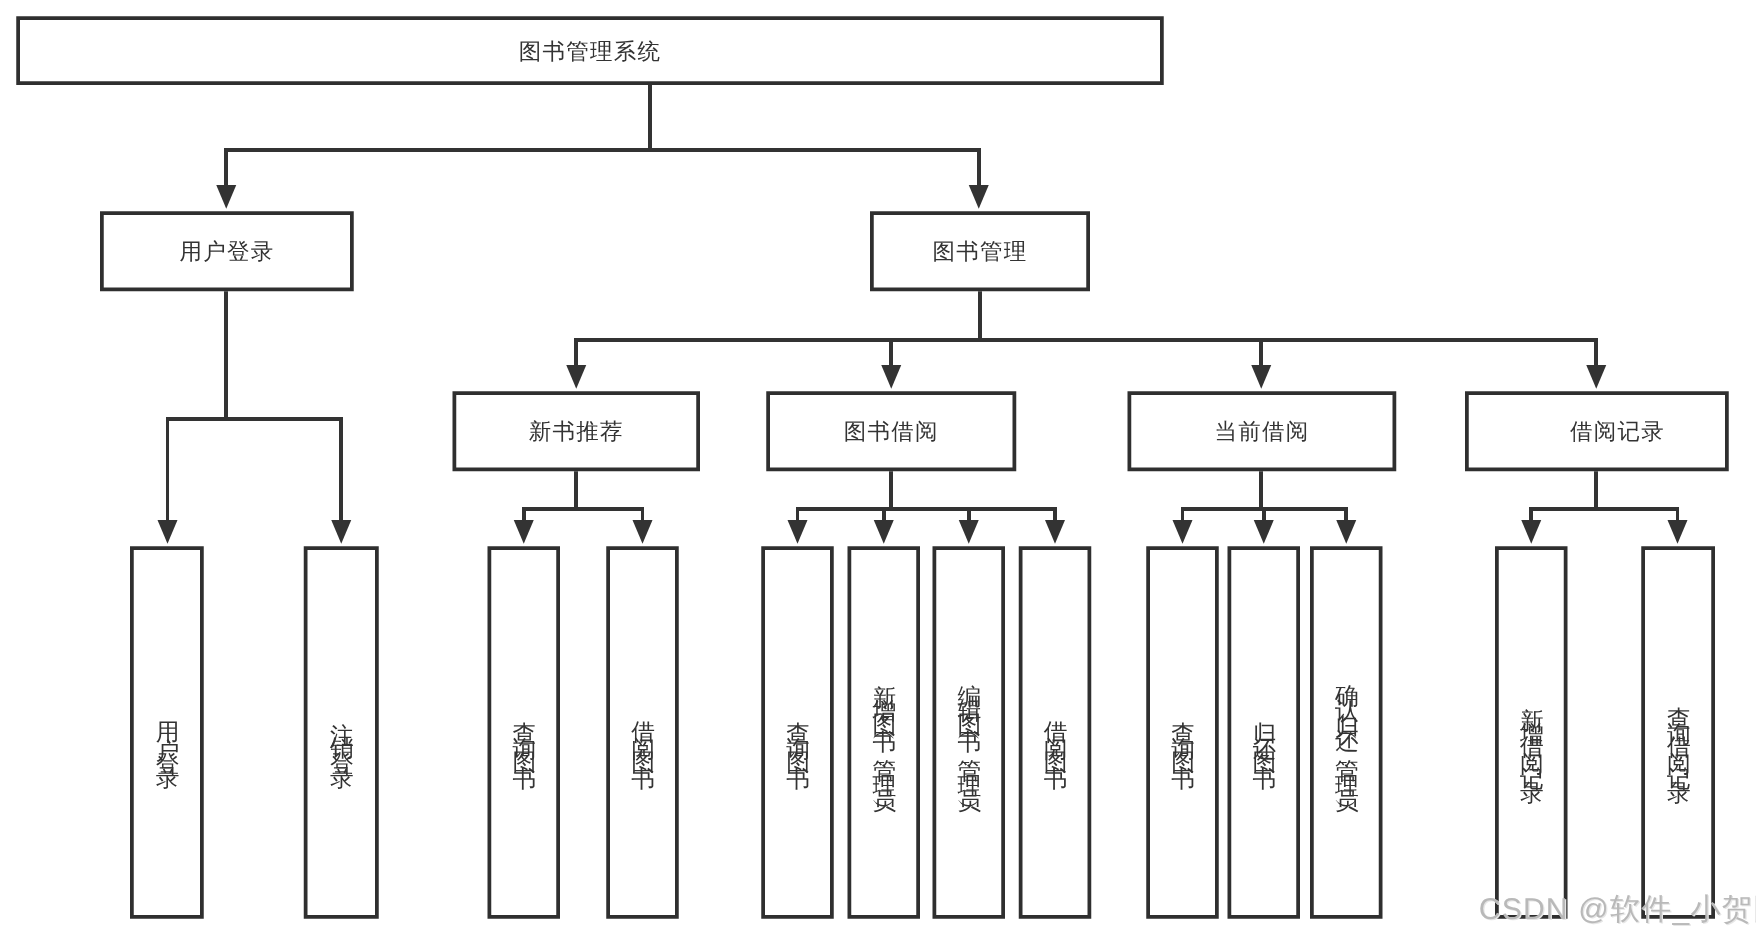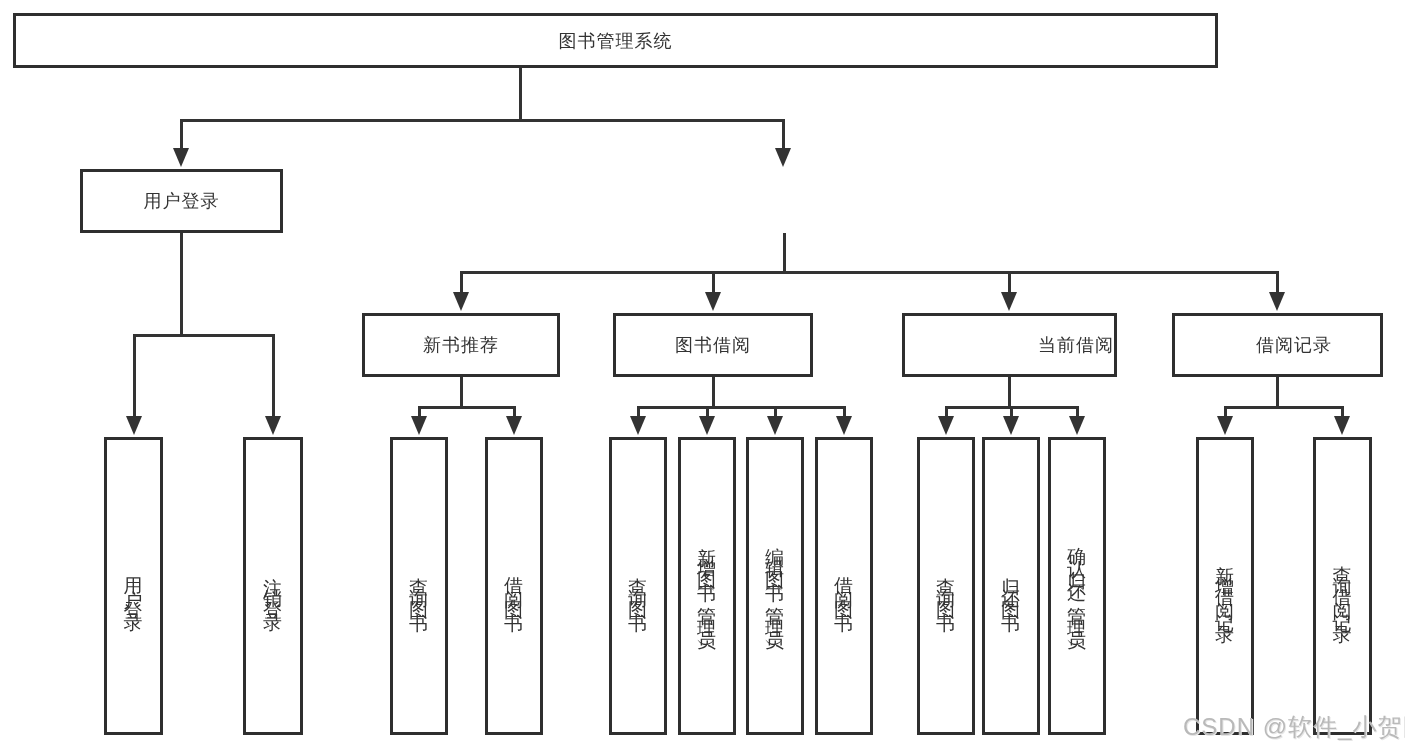--- a/index.html
+++ b/index.html
@@ -38,27 +38,27 @@
     white-space: nowrap;
   }
   .node.v .lbl {
     writing-mode: vertical-rl;
     text-orientation: mixed;
     font-size: 19px;
     letter-spacing: 12px;
     line-height: 1;
     white-space: nowrap;
   }
-  .root  { left: 13px;  top: 13px;  width: 1205px; height: 55px; }
+  .root  { left: 13px;  top: 13px;  width: 918px; height: 55px; }
   .l1a   { left: 80px;  top: 169px; width: 203px;  height: 64px; }
   .l1b   { left: 696px; top: 169px; width: 176px;  height: 64px; }
   .l2    { top: 313px; height: 64px; }
   .l2a   { left: 362px;  width: 198px; }
   .l2b   { left: 613px;  width: 200px; }
-  .l2c   { left: 902px;  width: 215px; justify-content: flex-end; }
+  .l2c   { left: 902px;  width: 215px; }
   .l2d   { left: 1172px; width: 211px; padding-left: 33px; }
   .leaf  { top: 437px; height: 298px; width: 58px; }
   .lf1  { left: 104px; width: 59px; }
   .lf2  { left: 243px; width: 60px; }
   .lf3  { left: 390px; }
   .lf4  { left: 485px; }
   .lf5  { left: 609px; }
   .lf6  { left: 678px; }
   .lf7  { left: 746px; }
   .lf8  { left: 815px; }
@@ -123,20 +123,23 @@
     </g>
   </svg>
 
   <div class="node h root">
     <span class="lbl">图书管理系统</span>
   </div>
 
   <div class="node h l1a">
     <span class="lbl">用户登录</span>
   </div>
+  <div class="node h l1b">
+    <span class="lbl">图书管理</span>
+  </div>
 
   <div class="node h l2 l2b">
     <span class="lbl">图书借阅</span>
   </div>
   <div class="node h l2 l2a">
     <span class="lbl">新书推荐</span>
   </div>
   <div class="node h l2 l2c">
     <span class="lbl">当前借阅</span>
   </div>

